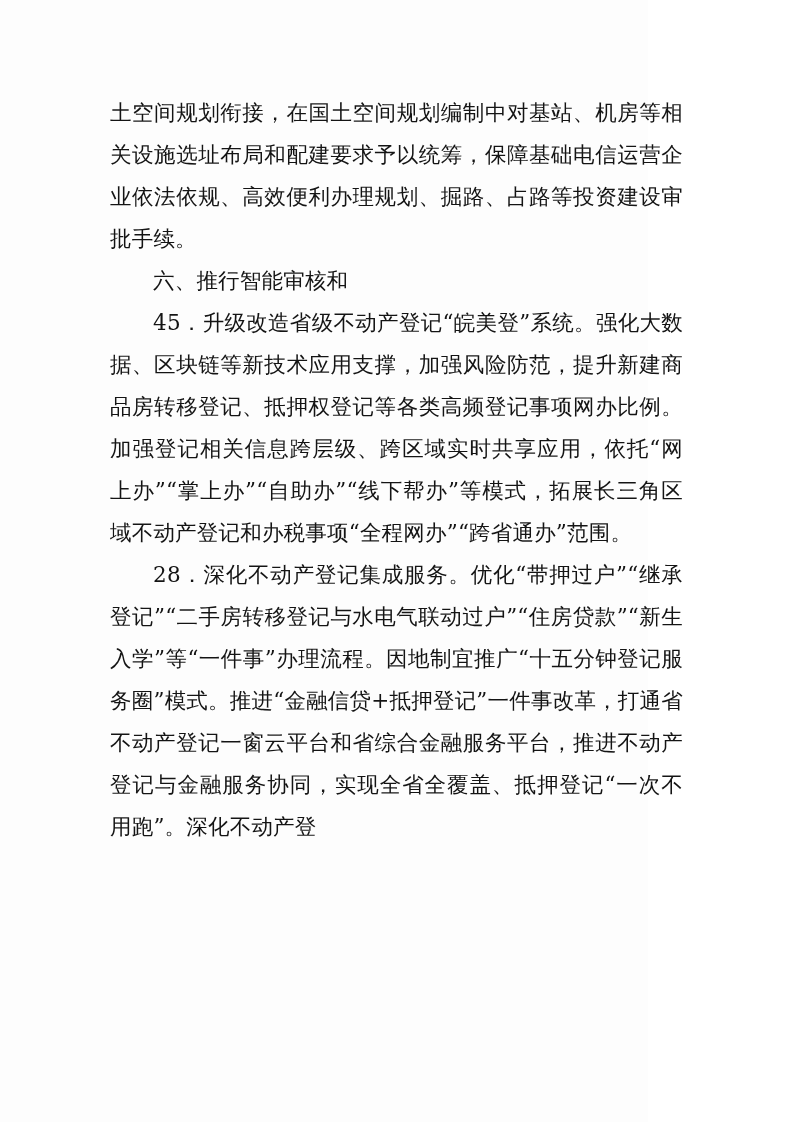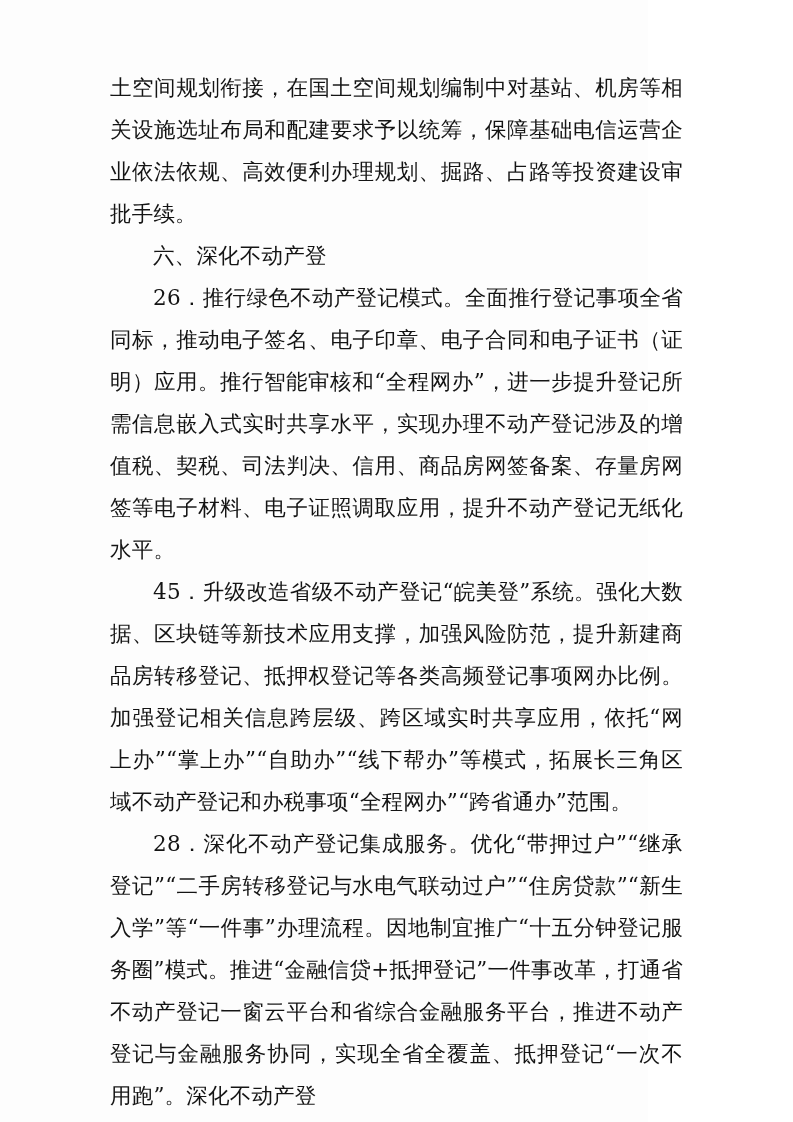--- a/index.html
+++ b/index.html
@@ -12,21 +12,21 @@
     height: 1122px;
     font-family: "DejaVu Serif", "Liberation Serif", serif;
     color: #1a1a1a;
   }
   .page {
     position: relative;
     width: 648px;
     height: 1122px;
     background: #fdfdfd;
     box-sizing: border-box;
-    padding: 67px 110px 60px 110px;
+    padding: 92px 110px 60px 110px;
   }
   .doc-body {
     width: 573px;
   }
   p.para {
     margin: 0 0 0 0;
     font-size: 21.5px;
     line-height: 42px;
     text-align: justify;
     text-justify: inter-ideograph;
@@ -42,22 +42,21 @@
   }
 </style>
 </head>
 <body>
 
 <div class="page">
   <div class="doc-body">
 
     <p class="para cont">土空间规划衔接，在国土空间规划编制中对基站、机房等相关设施选址布局和配建要求予以统筹，保障基础电信运营企业依法依规、高效便利办理规划、掘路、占路等投资建设审批手续。</p>
 
-    <p class="para indent2">六、深化不动产登</p>
+    <p class="para indent2">六、推行智能审核和</p>
 
-    <p class="para indent2">26．推行绿色不动产登记模式。全面推行登记事项全省同标，推动电子签名、电子印章、电子合同和电子证书（证明）应用。推行智能审核和“全程网办”，进一步提升登记所需信息嵌入式实时共享水平，实现办理不动产登记涉及的增值税、契税、司法判决、信用、商品房网签备案、存量房网签等电子材料、电子证照调取应用，提升不动产登记无纸化水平。</p>
 
     <p class="para indent2">45．升级改造省级不动产登记“皖美登”系统。强化大数据、区块链等新技术应用支撑，加强风险防范，提升新建商品房转移登记、抵押权登记等各类高频登记事项网办比例。加强登记相关信息跨层级、跨区域实时共享应用，依托“网上办”“掌上办”“自助办”“线下帮办”等模式，拓展长三角区域不动产登记和办税事项“全程网办”“跨省通办”范围。</p>
 
     <p class="para indent2">28．深化不动产登记集成服务。优化“带押过户”“继承登记”“二手房转移登记与水电气联动过户”“住房贷款”“新生入学”等“一件事”办理流程。因地制宜推广“十五分钟登记服务圈”模式。推进“金融信贷+抵押登记”一件事改革，打通省不动产登记一窗云平台和省综合金融服务平台，推进不动产登记与金融服务协同，实现全省全覆盖、抵押登记“一次不用跑”。深化不动产登</p>
 
   </div>
 </div>
 
 </body></html>

